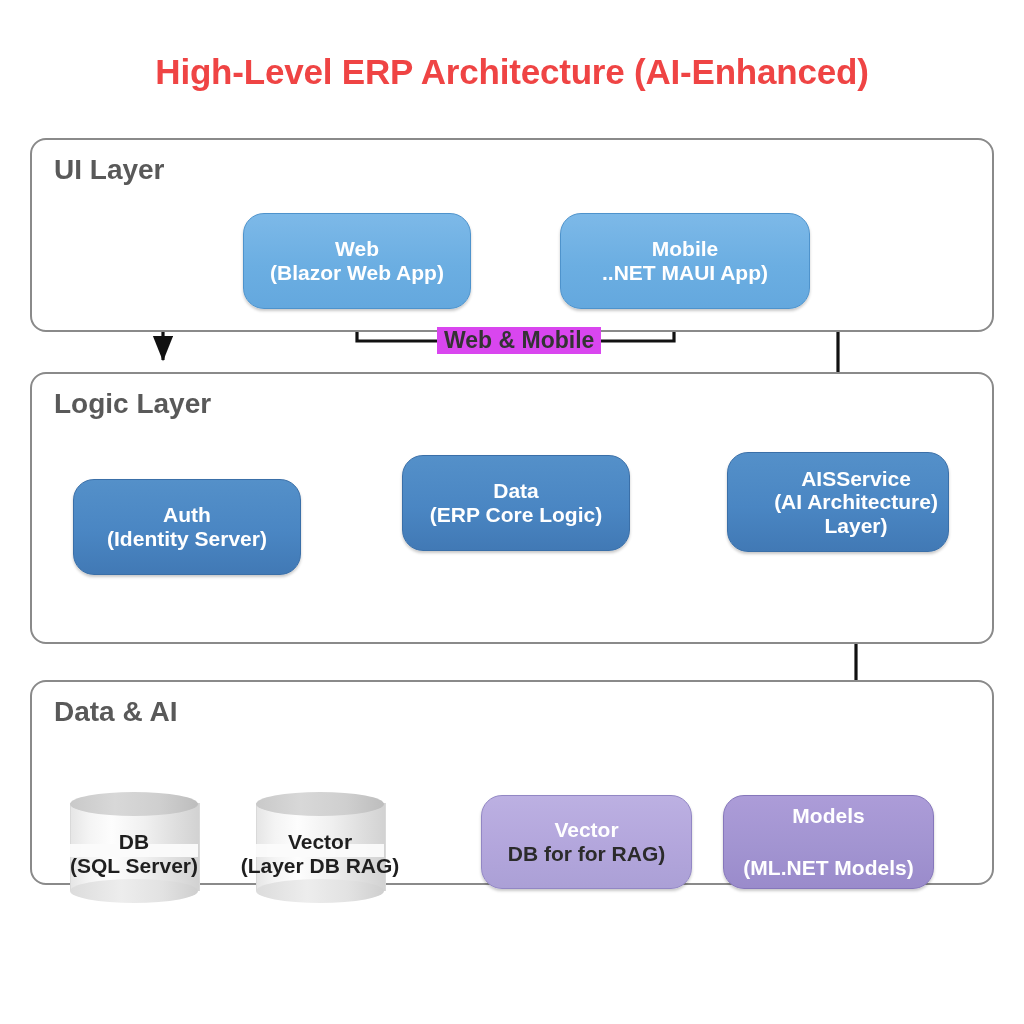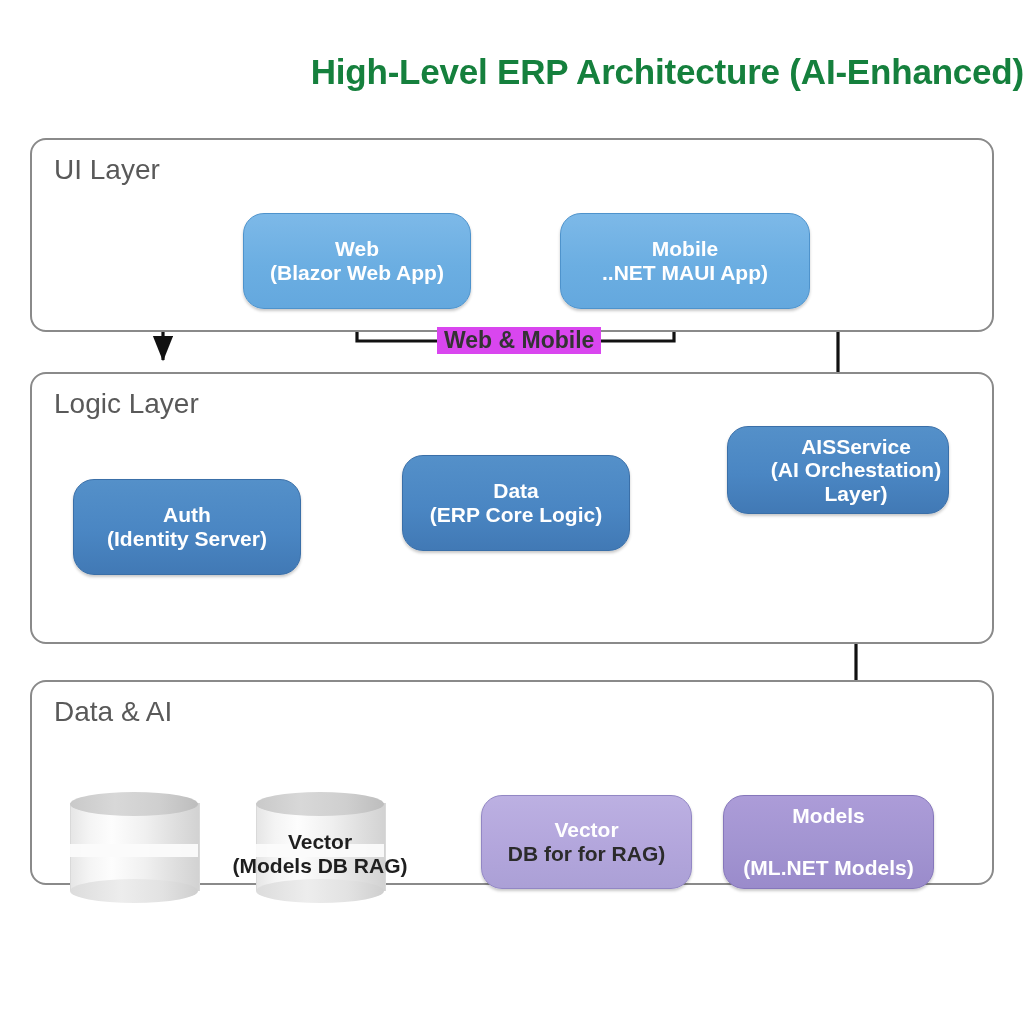--- a/index.html
+++ b/index.html
@@ -21,42 +21,42 @@
     width: 1024px;
     height: 1024px;
   }
 
   
   #diagram-title {
     position: absolute;
     left: 0;
     top: 52px;
     width: 1024px;
-    text-align: right;
+    text-align: center;
     font-size: 35px;
     font-weight: bold;
-    color: #15803d;
+    color: #ef4444;
     letter-spacing: -0.2px;
     white-space: nowrap;
   }
 
   
   .layer {
     position: absolute;
     border: 2px solid #8a8a8a;
     border-radius: 16px;
     background: #ffffff;
     box-sizing: border-box;
   }
   .layer-title {
     position: absolute;
     left: 22px;
     top: 14px;
     font-size: 28px;
-    font-weight: normal;
+    font-weight: bold;
     color: #595959;
     white-space: nowrap;
   }
 
   #layer-ui      { left: 30px;  top: 138px; width: 964px; height: 194px; }
   #layer-logic   { left: 30px;  top: 372px; width: 964px; height: 272px; }
   #layer-data    { left: 30px;  top: 680px; width: 964px; height: 205px; }
 
   
   .node {
@@ -105,21 +105,21 @@
     box-shadow: 0 2px 3px rgba(0,0,0,0.22);
     gap: 28px;
   }
   .txt-white { color: #ffffff; }
   .txt-dark  { color: #2b2b2b; text-align: center; }
 
   #node-web      { left: 243px; top: 213px; width: 228px; height: 96px; }
   #node-mobile   { left: 560px; top: 213px; width: 250px; height: 96px; }
   #node-auth     { left: 73px;  top: 479px; width: 228px; height: 96px; }
   #node-core     { left: 402px; top: 455px; width: 228px; height: 96px; }
-  #node-aiservice{ left: 727px; top: 426px; width: 222px; height: 88px; padding-left: 36px; }
+  #node-aiservice{ left: 727px; top: 452px; width: 222px; height: 100px; padding-left: 36px; }
   #node-vector-p { left: 481px; top: 795px; width: 211px; height: 94px; }
   #node-models   { left: 723px; top: 795px; width: 211px; height: 94px; }
 
   
   .cylinder {
     position: absolute;
     width: 128px;
     height: 110px;
   }
   .cyl-body {
@@ -251,43 +251,47 @@
   <span class="l2">(Identity Server)</span>
 </div>
 
 <div class="node node-logic" id="node-core">
   <span class="l1">Data</span>
   <span class="l2">(ERP Core Logic)</span>
 </div>
 
 <div class="node node-logic" id="node-aiservice">
   <span class="l1">AISService</span>
-  <span class="l2">(AI Orchestation)</span>
+  <span class="l2">(AI Architecture)</span>
   <span class="l3">Layer)</span>
 </div>
 
 <div class="layer" id="layer-data">
   <div class="layer-title">Data &amp; AI</div>
 </div>
 
 <div class="cylinder" id="cyl-db">
   <div class="cyl-body"></div>
   <div class="cyl-bottom"></div>
   <div class="cyl-band"></div>
   <div class="cyl-top"></div>
+  <div class="cyl-label">
+    <span class="l1">DB</span><br>
+    <span class="l2">(SQL Server)</span>
+  </div>
 </div>
 
 <div class="cylinder" id="cyl-vector">
   <div class="cyl-body"></div>
   <div class="cyl-bottom"></div>
   <div class="cyl-band"></div>
   <div class="cyl-top"></div>
   <div class="cyl-label">
     <span class="l1">Vector</span><br>
-    <span class="l2">(Models DB RAG)</span>
+    <span class="l2">(Layer DB RAG)</span>
   </div>
 </div>
 
 <div class="node node-ai-light" id="node-vector-p">
   <span class="l1 txt-white">Vector</span>
   <span class="l2 txt-dark">DB for for RAG)</span>
 </div>
 
 <div class="node node-ai-dark" id="node-models">
   <span class="l1">Models</span>

